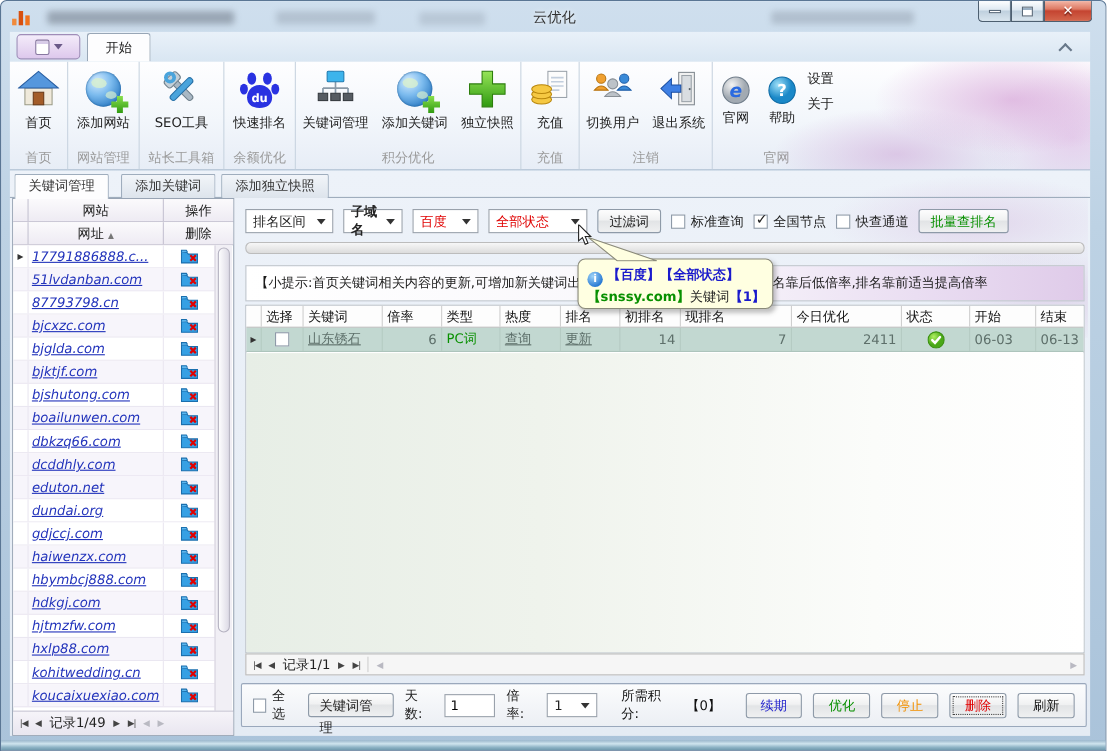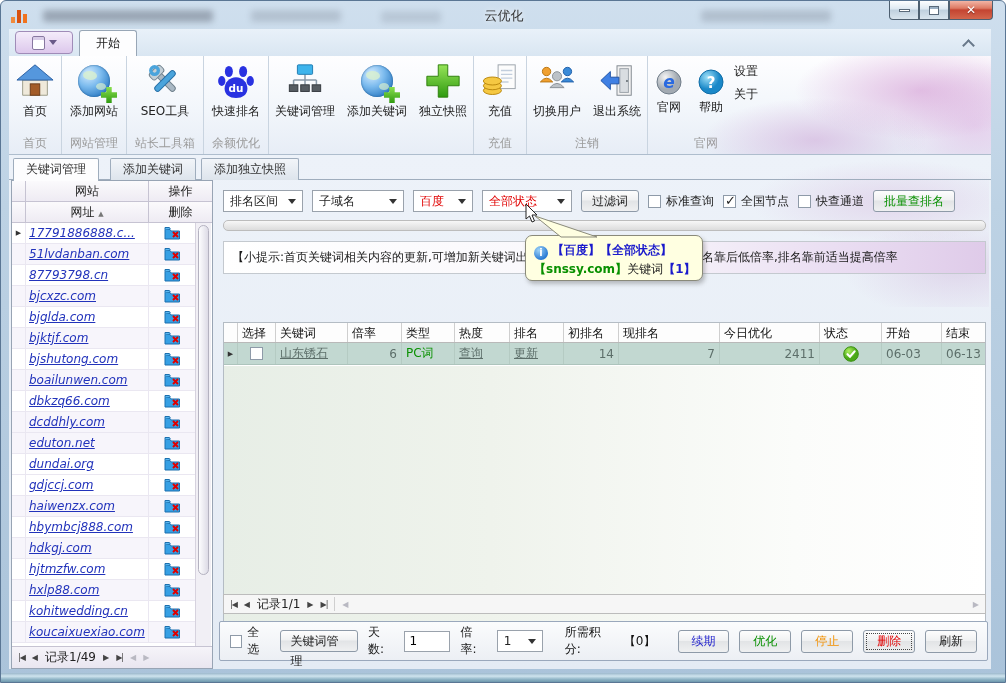--- a/index.html
+++ b/index.html
@@ -109,21 +109,21 @@
   .cb { display:flex; align-items:center; gap:5px; }
   .cbbox { width:13px; height:13px; background:#fff; border:1px solid #8e9aa8; position:relative; }
   .cbbox.checked::after { content:"✓"; position:absolute; left:1px; top:-3px; font-size:13px; font-weight:bold; color:#222; }
   .gray-bar { left:222px; top:219px; width:763px; height:11px; border:1px solid #bcbcbc; border-radius:5px;
               background:linear-gradient(180deg,#f7f7f7,#dcdcdc); }
   .hint-row { left:222px; top:240px; width:763px; height:33px; border:1px solid #c4c9cf;
               background:linear-gradient(90deg,#ffffff 0%,#f8f6fb 55%,#eadef2 80%,#dfcbe9 100%); line-height:31px; }
   .hint-left { position:absolute; left:8px; top:0; color:#1a1a1a; }
   .hint-right { position:absolute; left:478px; top:0; color:#1a1a1a; }
 
-  .grid-box { left:222px; top:276px; width:763px; height:317px; border:1px solid #b4bcc4; background:#fff;margin-top:45px; }
+  .grid-box { left:222px; top:276px; width:763px; height:317px; border:1px solid #b4bcc4; background:#fff; }
   .t-head { display:flex; height:20px; background:#fdfdfd; border-bottom:1px solid #b9b9b9; }
   .t-hc { border-right:1px solid #cfcfcf; padding:2px 4px 0 4px; color:#111; overflow:hidden; white-space:nowrap; }
   .t-row { display:flex; height:22px; background:#c2d8d1; border-bottom:1px solid #adc4bc; align-items:center; }
   .t-c { border-right:1px solid #b5cbc3; padding:0 4px; height:100%; display:flex; align-items:center; overflow:hidden; white-space:nowrap; color:#5d6f6a; }
   .t-c.rt { justify-content:flex-end; }
   .t-c.ctr { justify-content:center; }
   .c0{width:14px;} .c1{width:38px;} .c2{width:72px;} .c3{width:54px;} .c4{width:53px;} .c5{width:55px;} .c6{width:54px;}
   .c7{width:55px;} .c8{width:101px;} .c9{width:100px;} .c10{width:62px;} .c11{width:60px;} .c12{width:43px; border-right:none;}
   .link-gray { color:#5d6f6a; text-decoration:underline; }
   .green-word { color:#089000; }
@@ -295,20 +295,21 @@
                     <stop offset="0" stop-color="#96e458"></stop>
                     <stop offset="1" stop-color="#2f9a10"></stop>
                   </linearGradient>
                 </defs>
               <path d="M15 3 h10 v12 h12 v10 h-12 v12 h-10 v-12 h-12 v-10 h12 z" fill="url(#gp)" stroke="#2d7e0c"></path>
             </svg>
           </span>
           <span class="rlabel">独立快照</span>
         </div>
       </div>
+      <div class="glabel">积分优化</div>
     </div>
 
     <div class="rgroup">
       <div class="ritems">
         <div class="rbtn">
           <span class="ricon">
             <svg width="38" height="38" viewBox="0 0 40 40">
               <rect x="18" y="3" width="18" height="25" fill="#fcfcfc" stroke="#9aa2aa"></rect>
               <path d="M21 9 h12 M21 13 h12 M21 17 h12 M21 21 h8" stroke="#c2cedd" stroke-width="1.5"></path>
               <g stroke="#b8860b" fill="#f5c842">
@@ -670,21 +671,21 @@
       <span class="pgico dis">◀</span>
       <span class="pgico dis">▶</span>
     </div>
   </div>
 
   <div class="abs filter-row">
     <div class="wsel" style="width:80px;">
       <span>排名区间</span>
         <span class="caret"></span>
     </div>
-    <div class="wsel" style="width:92px;">
+    <div class="wsel" style="width:54px;font-weight:bold;">
       <span>子域名</span>
         <span class="caret"></span>
     </div>
     <div class="wsel" style="width:60px;">
       <span class="red-opt">百度</span>
         <span class="caret"></span>
     </div>
     <div class="wsel" style="width:90px;">
       <span class="red-opt">全部状态</span>
         <span class="caret"></span>

